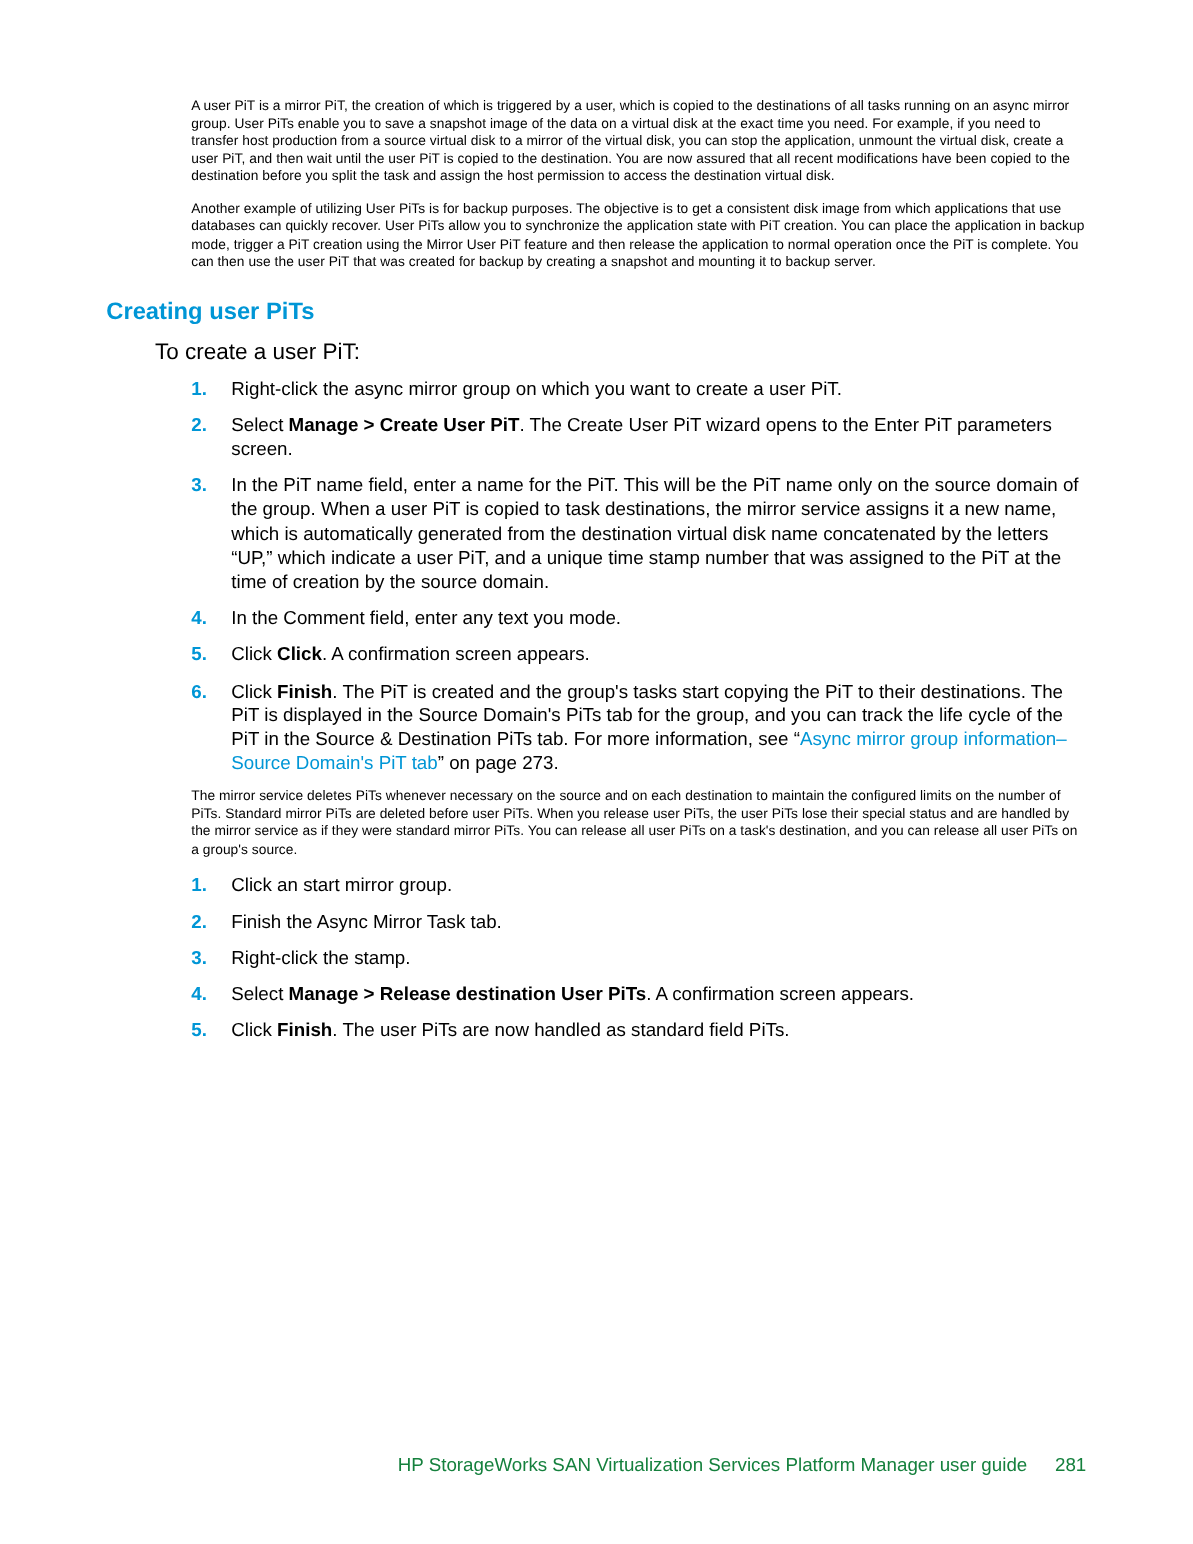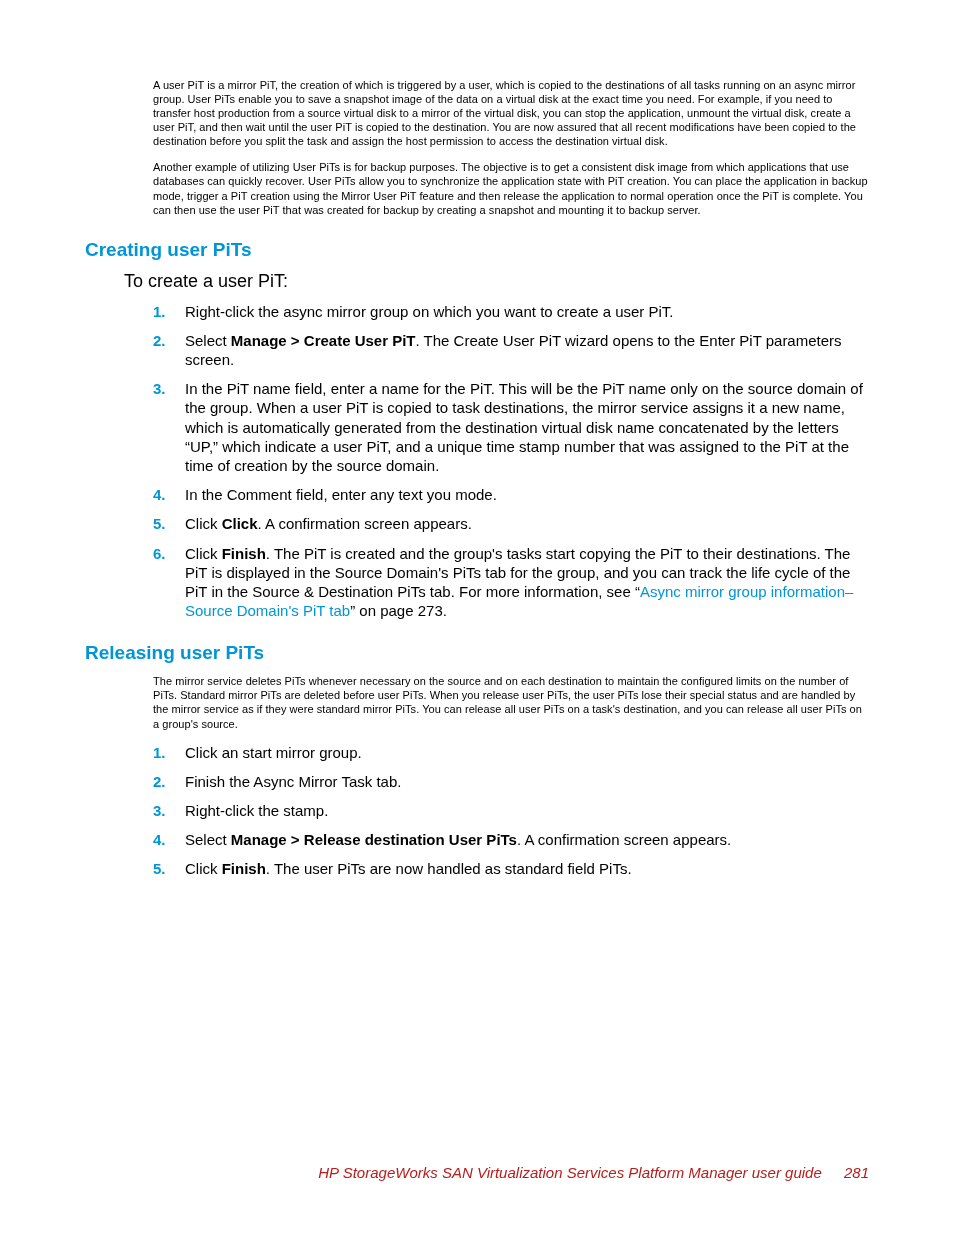--- a/index.html
+++ b/index.html
@@ -71,22 +71,21 @@
   }
   .bold { font-weight: 700; }
   .link { color: #0096d6; }
   .footer {
     position: absolute;
     bottom: 54px;
     right: 85px;
     left: 85px;
     text-align: right;
     font-size: 15px;
-    color: #b91c1c;
-    font-style: italic;
+    color: #15803d;
   }
   .footer .pnum { margin-left: 18px; }
 </style>
 </head>
 <body>
 
 <div class="page">
 
 
   <p class="body-para">A user PiT is a mirror PiT, the creation of which is triggered by a user, which is copied to the destinations of all tasks running on an async mirror group. User PiTs enable you to save a snapshot image of the data on a virtual disk at the exact time you need. For example, if you need to transfer host production from a source virtual disk to a mirror of the virtual disk, you can stop the application, unmount the virtual disk, create a user PiT, and then wait until the user PiT is copied to the destination. You are now assured that all recent modifications have been copied to the destination before you split the task and assign the host permission to access the destination virtual disk.</p>
@@ -97,21 +96,20 @@
 
   <ol class="steps">
     <li><span>Right-click the async mirror group on which you want to create a user PiT.</span></li>
     <li><span>Select </span><span class="bold">Manage &gt; Create User PiT</span><span>. The Create User PiT wizard opens to the Enter PiT parameters screen.</span></li>
     <li><span>In the PiT name field, enter a name for the PiT. This will be the PiT name only on the source domain of the group. When a user PiT is copied to task destinations, the mirror service assigns it a new name, which is automatically generated from the destination virtual disk name concatenated by the letters “UP,” which indicate a user PiT, and a unique time stamp number that was assigned to the PiT at the time of creation by the source domain.</span></li>
     <li><span>In the Comment field, enter any text you mode.</span></li>
     <li><span>Click </span><span class="bold">Click</span><span>. A confirmation screen appears.</span></li>
     <li><span>Click </span><span class="bold">Finish</span><span>. The PiT is created and the group's tasks start copying the PiT to their destinations. The PiT is displayed in the Source Domain's PiTs tab for the group, and you can track the life cycle of the PiT in the Source &amp; Destination PiTs tab. For more information, see “</span><span class="link">Async mirror group information–Source Domain's PiT tab</span><span>” on page 273.</span></li>
   </ol>
 
-  <div class="h2">Releasing user PiTs</div>
   <p class="body-para">The mirror service deletes PiTs whenever necessary on the source and on each destination to maintain the configured limits on the number of PiTs. Standard mirror PiTs are deleted before user PiTs. When you release user PiTs, the user PiTs lose their special status and are handled by the mirror service as if they were standard mirror PiTs. You can release all user PiTs on a task's destination, and you can release all user PiTs on a group's source.</p>
 
   <ol class="steps">
     <li><span>Click an start mirror group.</span></li>
     <li><span>Finish the Async Mirror Task tab.</span></li>
     <li><span>Right-click the stamp.</span></li>
     <li><span>Select </span><span class="bold">Manage &gt; Release destination User PiTs</span><span>. A confirmation screen appears.</span></li>
     <li><span>Click </span><span class="bold">Finish</span><span>. The user PiTs are now handled as standard field PiTs.</span></li>
   </ol>
 

